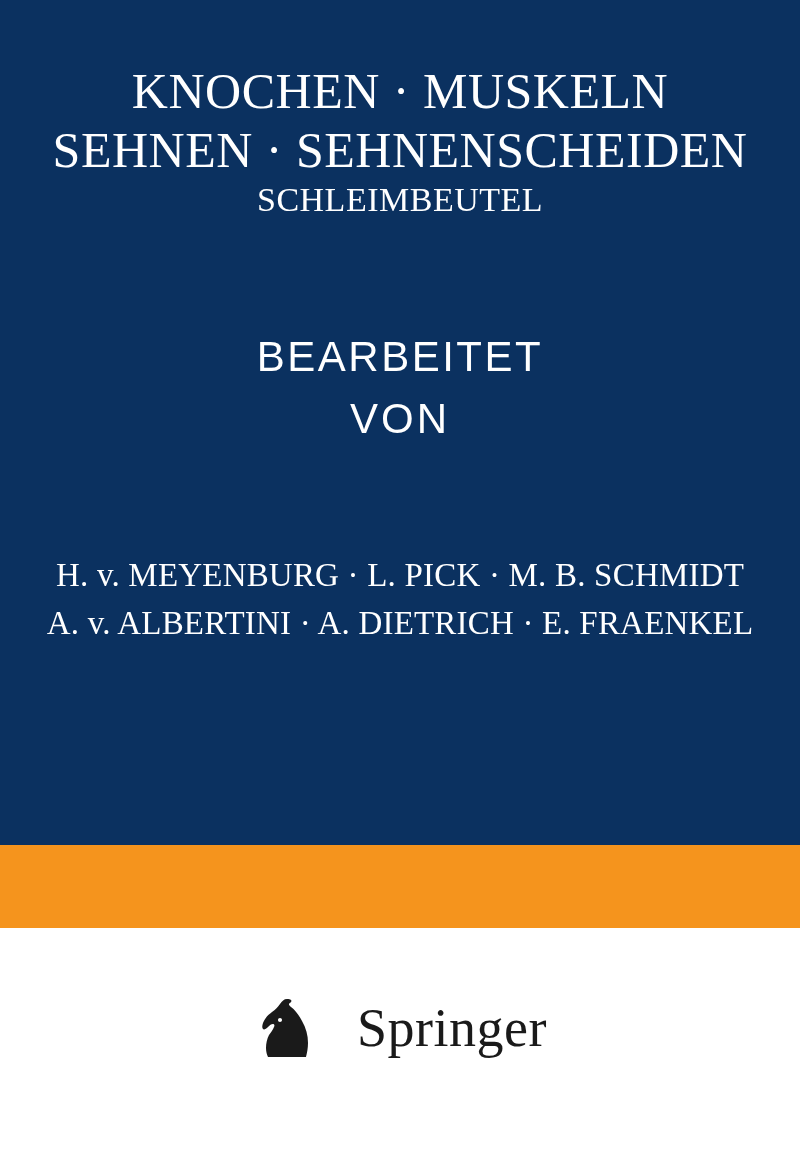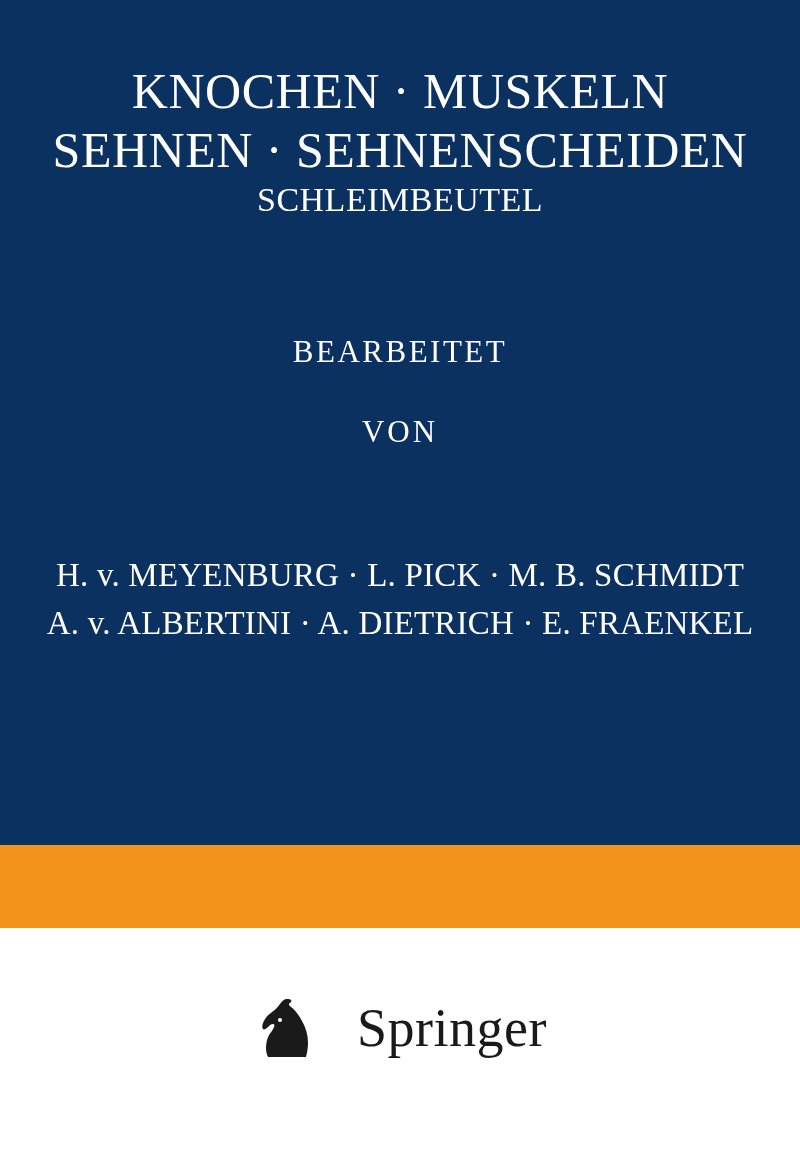--- a/index.html
+++ b/index.html
@@ -63,27 +63,27 @@
 
   .subtitle-block {
     position: absolute;
     left: 0;
     top: 336px;
     width: 800px;
     text-align: center;
     color: #ffffff;
   }
   .sub-line {
-    font-family: Liberation Serif, serif;
-    font-size: 31px;
+    font-family: Liberation Sans, sans-serif;
+    font-size: 42px;
     letter-spacing: 2.5px;
     line-height: 1.0;
   }
   .sub-line.von {
-    margin-top: 49px;
+    margin-top: 20px;
     letter-spacing: 3px;
   }
 
   .authors-block {
     position: absolute;
     left: 0;
     top: 552px;
     width: 800px;
     text-align: center;
     color: #ffffff;

